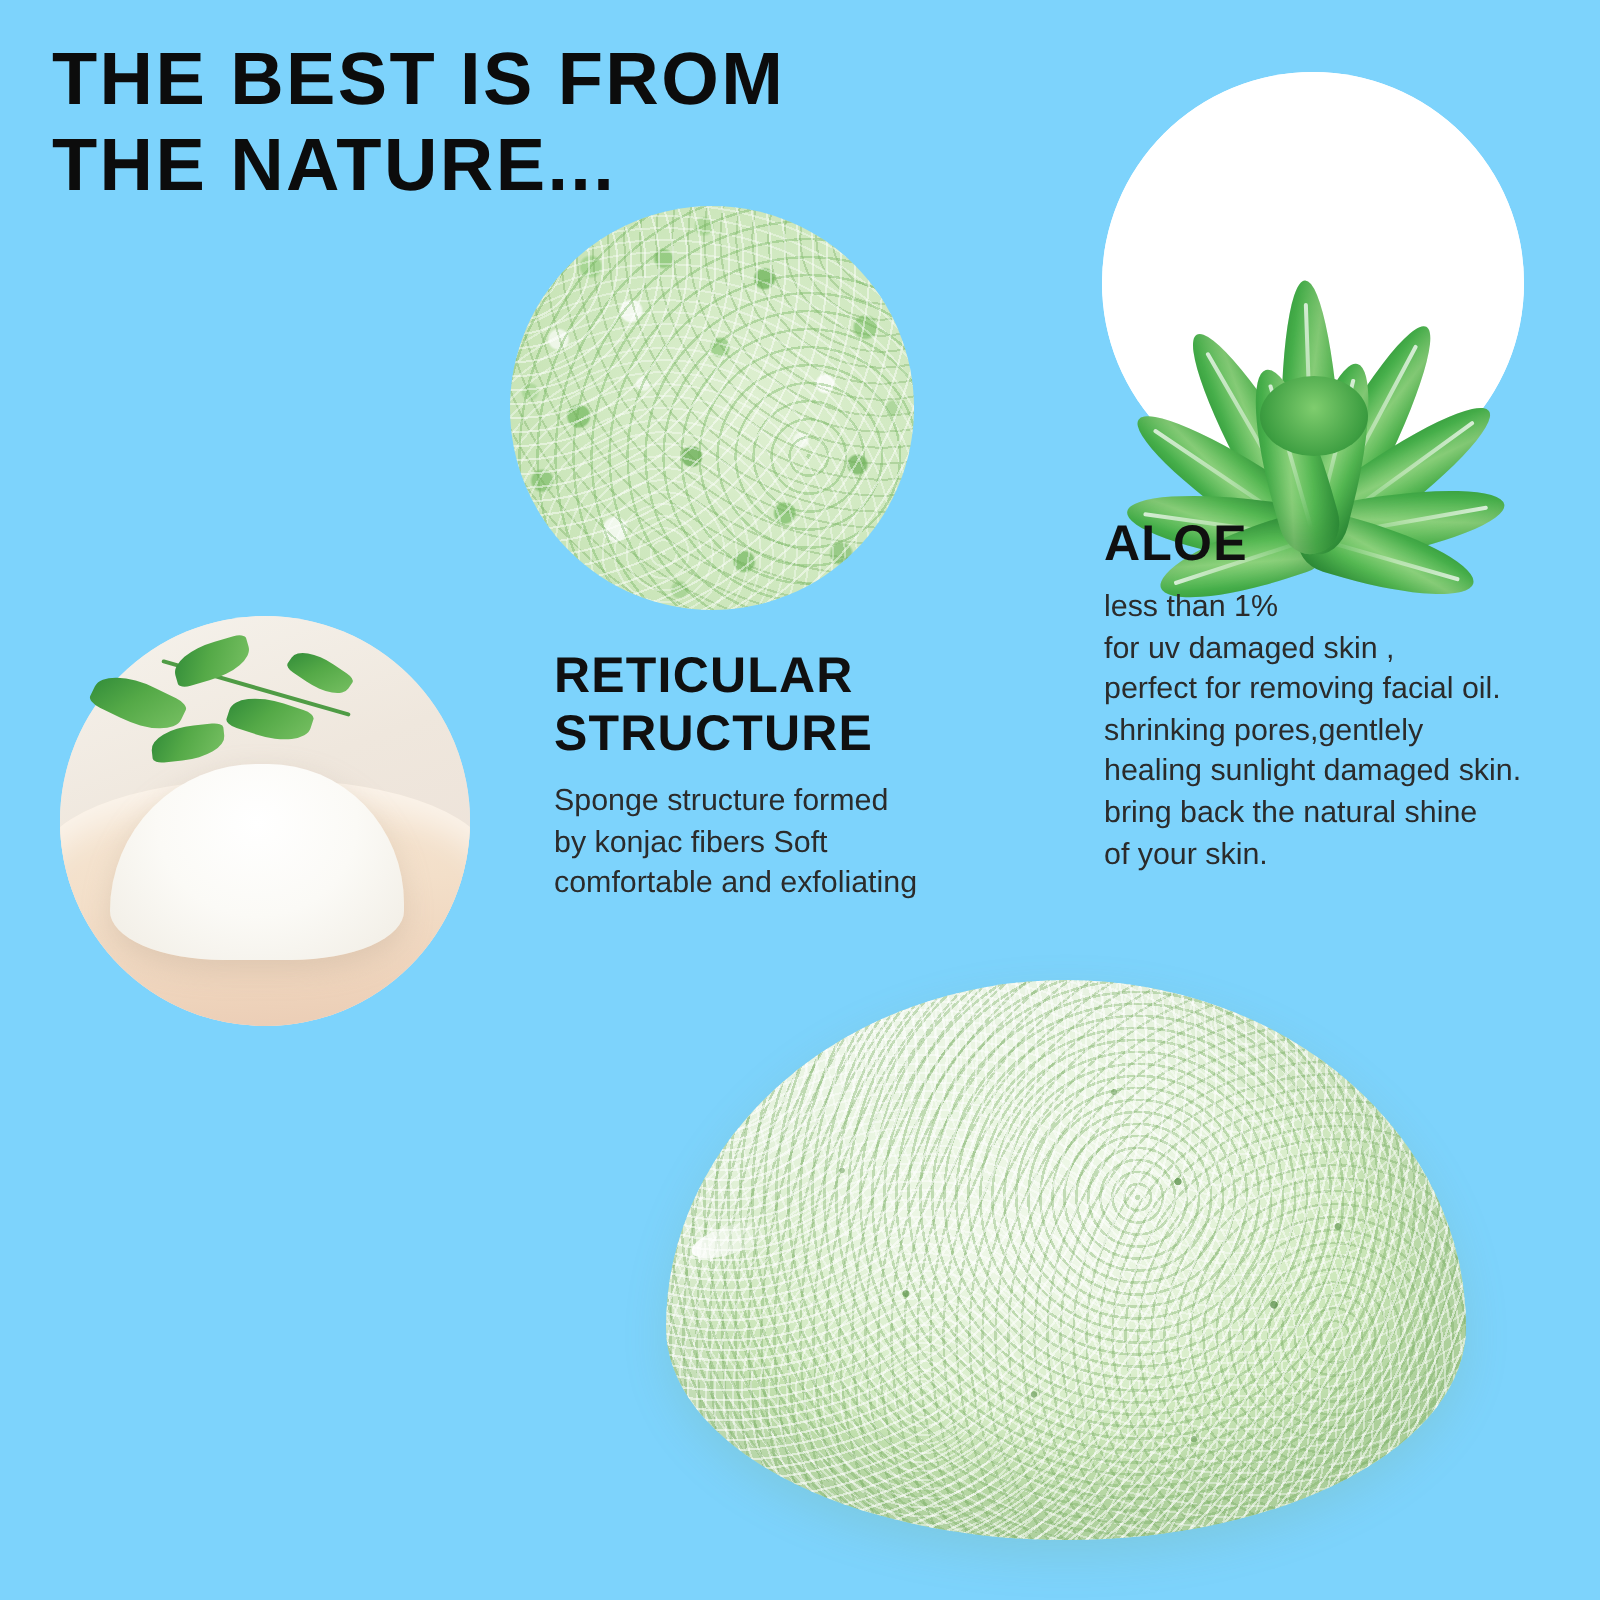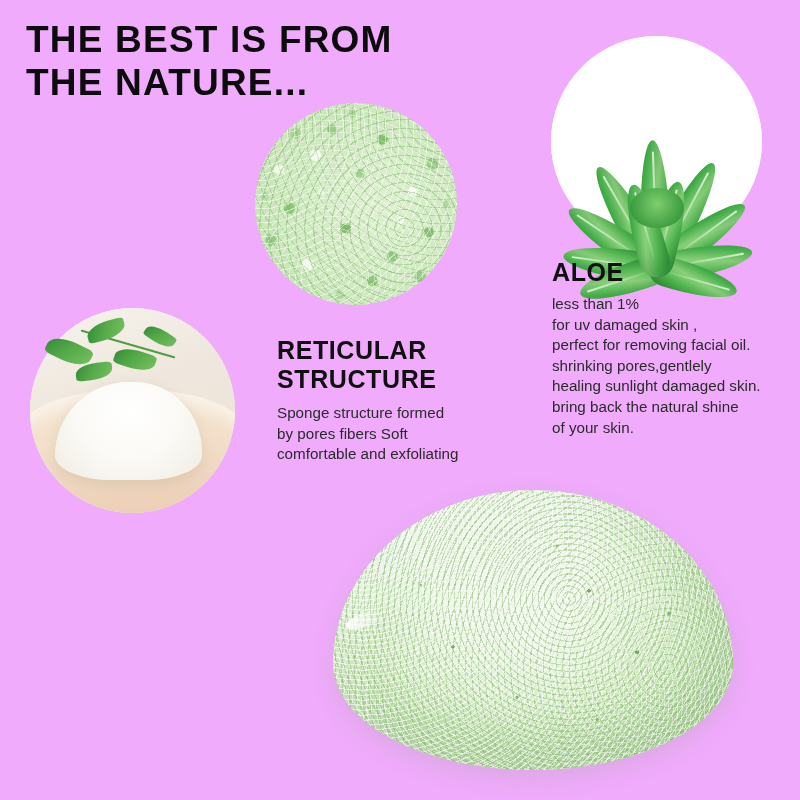--- a/index.html
+++ b/index.html
@@ -4,21 +4,21 @@
 <style>
   html, body {
     margin: 0;
     padding: 0;
     background: #ffffff;
   }
   #poster {
     position: relative;
     width: 800px;
     height: 800px;
-    background: #f0abfc;
+    background: #7dd3fc;
     overflow: hidden;
     font-family: "Liberation Sans", sans-serif;
     text-decoration: underline;
     -webkit-font-smoothing: antialiased;
   }
 
   
   .headline {
     position: absolute;
     left: 26px;
@@ -43,21 +43,21 @@
   .sect-body {
     font-size: 15.2px;
     line-height: 20.6px;
     font-weight: 400;
     color: #2b2b2b;
     white-space: pre-line;
     margin: 0;
   }
   .block { position: absolute; }
 
-  #block-reticular { left: 277px; top: 336px; width: 250px; }
+  #block-reticular { left: 277px; top: 324px; width: 250px; }
   #block-reticular .sect-body { margin-top: 9px; }
 
   #block-aloe { left: 552px; top: 258px; width: 250px; }
   #block-aloe .sect-body { margin-top: 7px; }
 
   #block-konjac { left: 16px; top: 541px; width: 270px; }
   #block-konjac .sect-body { margin-top: 10px; }
 
   
   .photo-circle {
@@ -274,21 +274,21 @@
   <div id="hero-sponge">
     <div class="pores"></div>
     <div class="specks"></div>
     <div class="gloss"></div>
   </div>
 
   <div class="block" id="block-reticular">
     <div class="sect-title">RETICULAR
 STRUCTURE</div>
     <div class="sect-body">Sponge structure formed
-by pores fibers Soft
+by konjac fibers Soft
 comfortable and exfoliating</div>
   </div>
 
   <div class="block" id="block-aloe">
     <div class="sect-title">ALOE</div>
     <div class="sect-body">less than 1%
 for uv damaged skin ,
 perfect for removing facial oil.
 shrinking pores,gentlely
 healing sunlight damaged skin.

